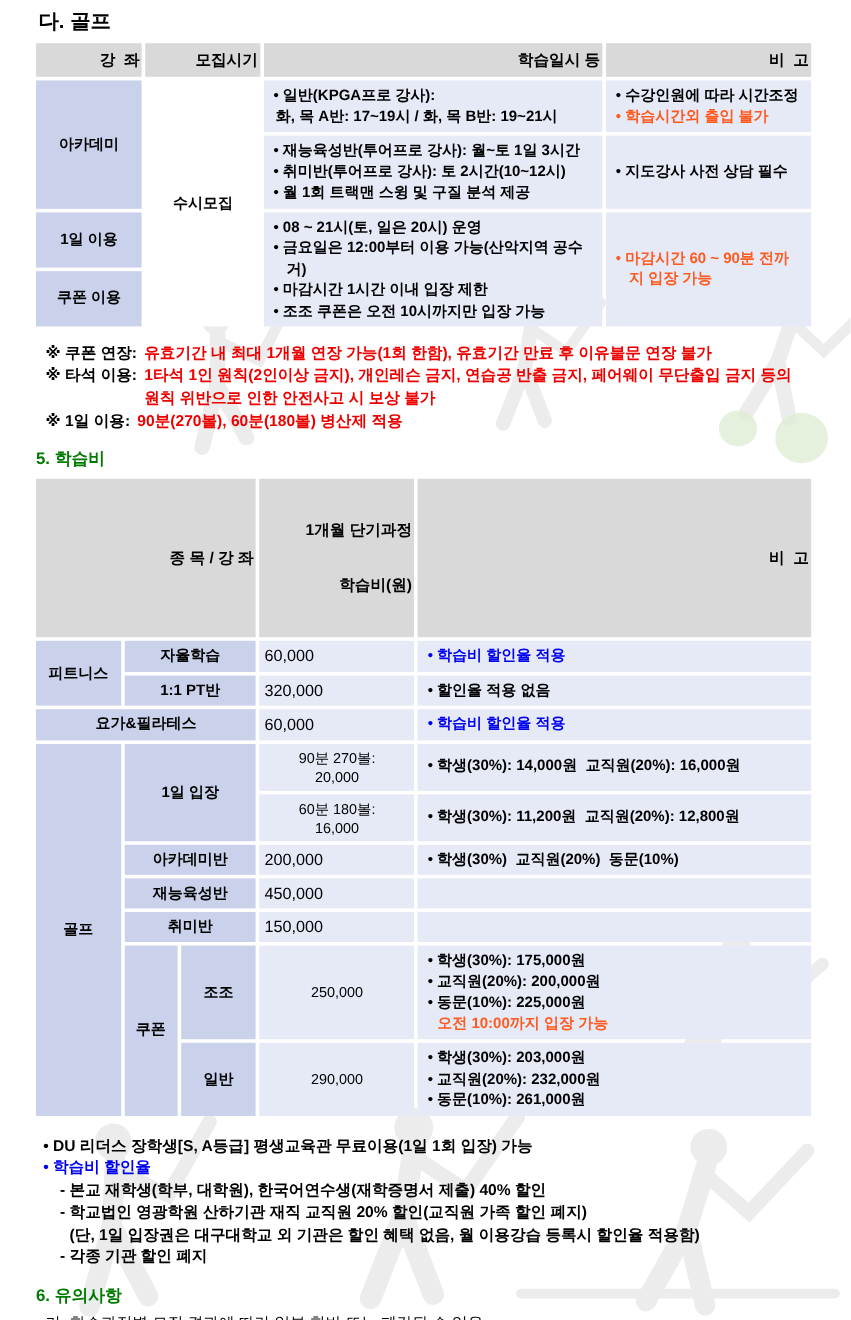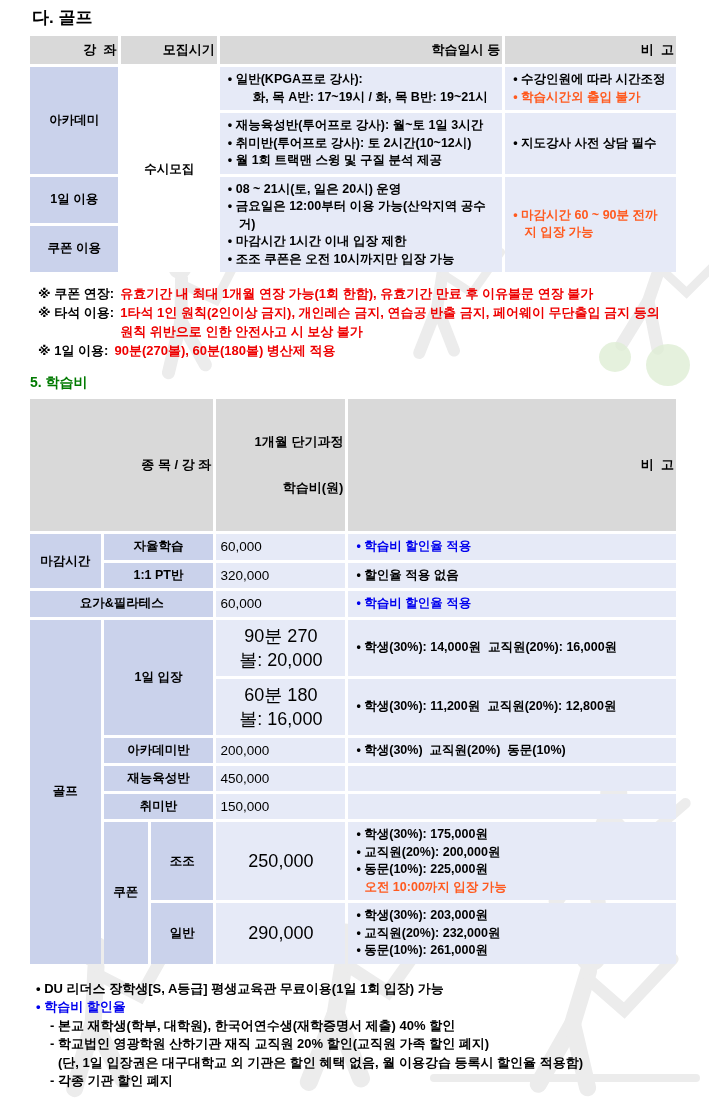--- a/index.html
+++ b/index.html
@@ -14,21 +14,21 @@
             font-size:12.5px;font-weight:700;margin-left:-3px;}
   .tbl th{background:#d9d9d9;text-align:right;font-size:13px;font-weight:700;
           padding:5px 2px;white-space:pre-wrap;}
   .tbl td{vertical-align:middle;}
   td.lbl{background:#cad2eb;text-align:center;padding:4px 2px;}
   td.period{background:#ffffff;text-align:center;}
   td.cell{background:#e6eaf7;padding:4px 8px;text-align:left;}
   td.fee{background:#e6eaf7;text-align:left;padding:4px 12px 4px 4px;
          font-weight:400;font-size:13.5px;}
   td.fee-mixed{background:#e6eaf7;text-align:center;padding:4px 18px;
-         font-weight:400;font-size:18px;}
+         font-weight:400;font-size:12px;}
   .tline{line-height:17.5px;white-space:pre-wrap;}
   .hang{padding-left:11px;text-indent:-11px;}
   #t2 .feehdr div{line-height:16px;}
   .fnotes{margin:9px 0 0 8px;font-size:13px;font-weight:700;}
   .fnote{display:flex;gap:6px;line-height:19px;}
   .fnote .fn-label{white-space:nowrap;}
   .bullets{margin:13px 0 0 6px;font-size:13px;font-weight:700;}
   .bullets .tline{line-height:18.5px;}
   .notice{margin:3px 0 0 8px;font-size:13px;font-weight:400;}
   .notice-item{line-height:19px;white-space:pre-wrap;}
@@ -95,21 +95,21 @@
         <th>강  좌</th>
         <th>모집시기</th>
         <th>학습일시 등</th>
         <th>비  고</th>
       </tr>
       <tr>
         <td class="lbl" rowspan="2">아카데미</td>
         <td class="period" rowspan="4">수시모집</td>
         <td class="cell">
               <div class="tline hang">• 일반(KPGA프로 강사):</div>
-              <div class="tline hang" style="margin-left: 25px;">화, 목 A반: 17~19시 / 화, 목 B반: 19~21시</div>
+              <div class="tline hang" style="margin-left: 2px;">화, 목 A반: 17~19시 / 화, 목 B반: 19~21시</div>
             </td>
         <td class="cell">
               <div class="tline hang">• 수강인원에 따라 시간조정</div>
               <div class="tline hang" style="color: rgb(255, 90, 31);">• 학습시간외 출입 불가</div>
             </td>
       </tr>
       <tr>
         <td class="cell">
               <div class="tline hang">• 재능육성반(투어프로 강사): 월~토 1일 3시간</div>
               <div class="tline hang">• 취미반(투어프로 강사): 토 2시간(10~12시)</div>
@@ -165,21 +165,21 @@
       <tbody>
           <tr>
         <th colspan="3">종 목 / 강 좌</th>
         <th class="feehdr">
           <div>1개월 단기과정</div>
           <div>학습비(원)</div>
         </th>
         <th>비  고</th>
       </tr>
       <tr>
-        <td class="lbl" rowspan="2">마감시간</td>
+        <td class="lbl" rowspan="2">피트니스</td>
         <td class="lbl" colspan="2">자율학습</td>
         <td class="fee">60,000</td>
         <td class="cell">
               <div class="tline hang" style="color: rgb(0, 0, 238);">• 학습비 할인율 적용</div>
             </td>
       </tr>
       <tr>
         <td class="lbl" colspan="2">1:1 PT반</td>
         <td class="fee">320,000</td>
         <td class="cell">

